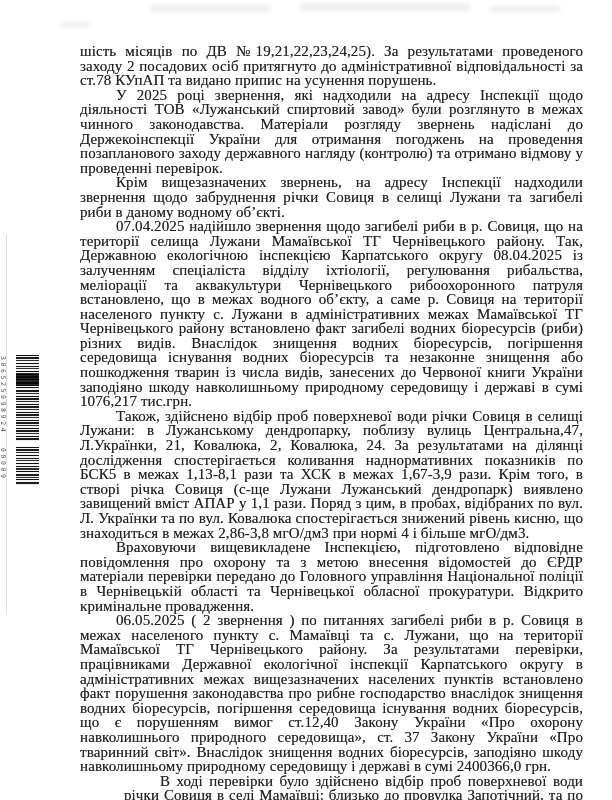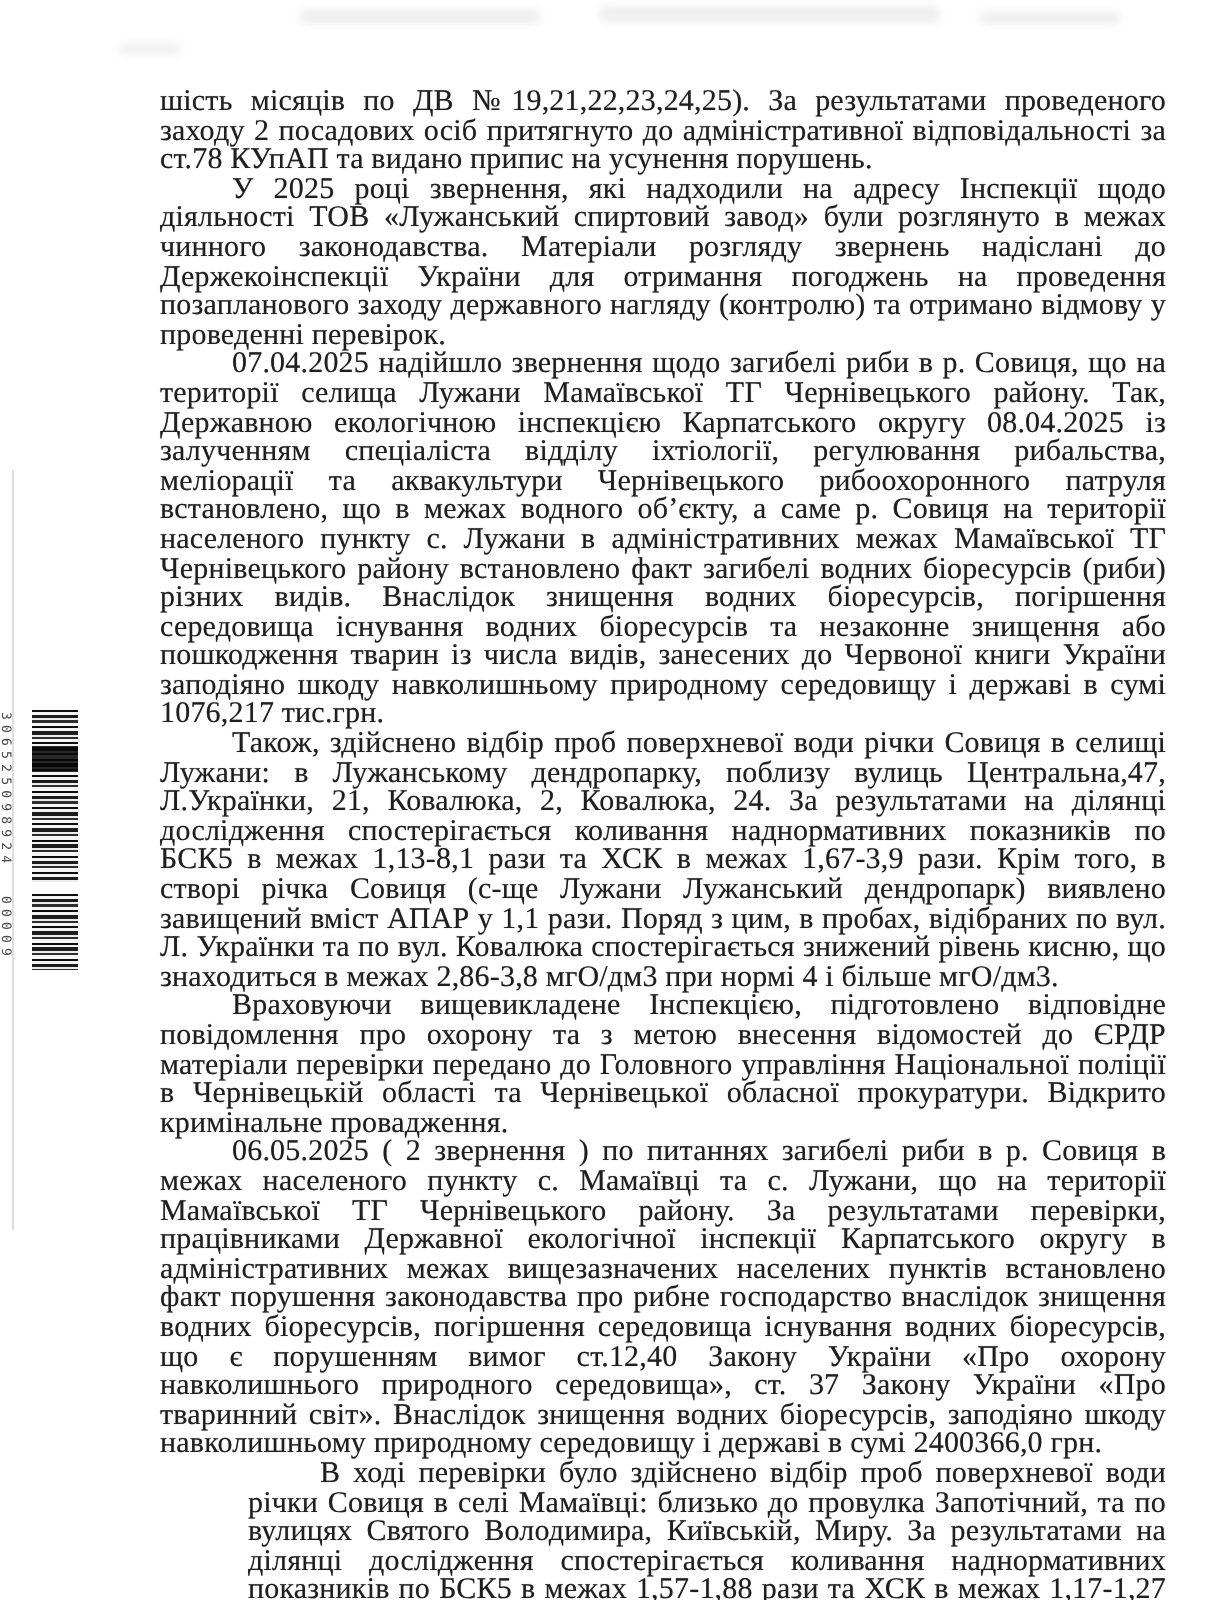--- a/index.html
+++ b/index.html
@@ -126,20 +126,21 @@
     </div>
     <div class="bc-seg seg2">
       <span class="bc-digits">00009</span>
       <div class="bc-bars"></div>
     </div>
   </div>
 
   <div class="text-block">
     <p class="cont">шість місяців по ДВ №19,21,22,23,24,25). За результатами проведеного заходу 2 посадових осіб притягнуто до адміністративної відповідальності за ст.78 КУпАП та видано припис на усунення порушень.</p>
     <p>У 2025 році звернення, які надходили на адресу Інспекції щодо діяльності ТОВ «Лужанський спиртовий завод» були розглянуто в межах чинного законодавства. Матеріали розгляду звернень надіслані до Держекоінспекції України для отримання погоджень на проведення позапланового заходу державного нагляду (контролю) та отримано відмову у проведенні перевірок.</p>
+    <p>Крім вищезазначених звернень, на адресу Інспекції надходили звернення щодо забруднення річки Совиця в селищі Лужани та загибелі риби в даному водному об’єкті.</p>
     <p>07.04.2025 надійшло звернення щодо загибелі риби в р. Совиця, що на території селища Лужани Мамаївської ТГ Чернівецького району. Так, Державною екологічною інспекцією Карпатського округу 08.04.2025 із залученням спеціаліста відділу іхтіології, регулювання рибальства, меліорації та аквакультури Чернівецького рибоохоронного патруля встановлено, що в межах водного об’єкту, а саме р. Совиця на території населеного пункту с. Лужани в адміністративних межах Мамаївської ТГ Чернівецького району встановлено факт загибелі водних біоресурсів (риби) різних видів. Внаслідок знищення водних біоресурсів, погіршення середовища існування водних біоресурсів та незаконне знищення або пошкодження тварин із числа видів, занесених до Червоної книги України заподіяно шкоду навколишньому природному середовищу і державі в сумі 1076,217 тис.грн.</p>
     <p>Також, здійснено відбір проб поверхневої води річки Совиця в селищі Лужани: в Лужанському дендропарку, поблизу вулиць Центральна,47, Л.Українки, 21, Ковалюка, 2, Ковалюка, 24. За результатами на ділянці дослідження спостерігається коливання наднормативних показників по БСК5 в межах 1,13-8,1 рази та ХСК в межах 1,67-3,9 рази. Крім того, в створі річка Совиця (с-ще Лужани Лужанський дендропарк) виявлено завищений вміст АПАР у 1,1 рази. Поряд з цим, в пробах, відібраних по вул. Л. Українки та по вул. Ковалюка спостерігається знижений рівень кисню, що знаходиться в межах 2,86-3,8 мгО/дм3 при нормі 4 і більше мгО/дм3.</p>
     <p>Враховуючи вищевикладене Інспекцією, підготовлено відповідне повідомлення про охорону та з метою внесення відомостей до ЄРДР матеріали перевірки передано до Головного управління Національної поліції в Чернівецькій області та Чернівецької обласної прокуратури. Відкрито кримінальне провадження.</p>
     <p>06.05.2025 ( 2 звернення ) по питаннях загибелі риби в р. Совиця в межах населеного пункту с. Мамаївці та с. Лужани, що на території Мамаївської ТГ Чернівецького району. За результатами перевірки, працівниками Державної екологічної інспекції Карпатського округу в адміністративних межах вищезазначених населених пунктів встановлено факт порушення законодавства про рибне господарство внаслідок знищення водних біоресурсів, погіршення середовища існування водних біоресурсів, що є порушенням вимог ст.12,40 Закону України «Про охорону навколишнього природного середовища», ст. 37 Закону України «Про тваринний світ». Внаслідок знищення водних біоресурсів, заподіяно шкоду навколишньому природному середовищу і державі в сумі 2400366,0 грн.</p>
     <p class="justify-last">В ході перевірки було здійснено відбір проб поверхневої води річки Совиця в селі Мамаївці: близько до провулка Запотічний, та по вулицях Святого Володимира, Київській, Миру. За результатами на ділянці дослідження спостерігається коливання наднормативних показників по БСК5 в межах 1,57-1,88 рази та ХСК в межах 1,17-1,27 рази. Поряд з цим, по всій ділянці дослідження спостерігається знижений рівень кисню, що знаходиться в межах 1,73-3,40 мгО/дм3 при нормі 4 і більше мгО/дм3. А також, здійснено відбір проб поверхневої води річки Совиця в селищі Лужани: поблизу вулиць Ковалюка, Л. Українки, Центральна, та Лужанському дендропарку. За результатами на ділянці дослідження спостерігається коливання наднормативних показників по БСК5 в межах 1,34-3,47 рази та ХСК в межах 1,97-</p>
   </div>
 
 </div>
 
 </body></html>

